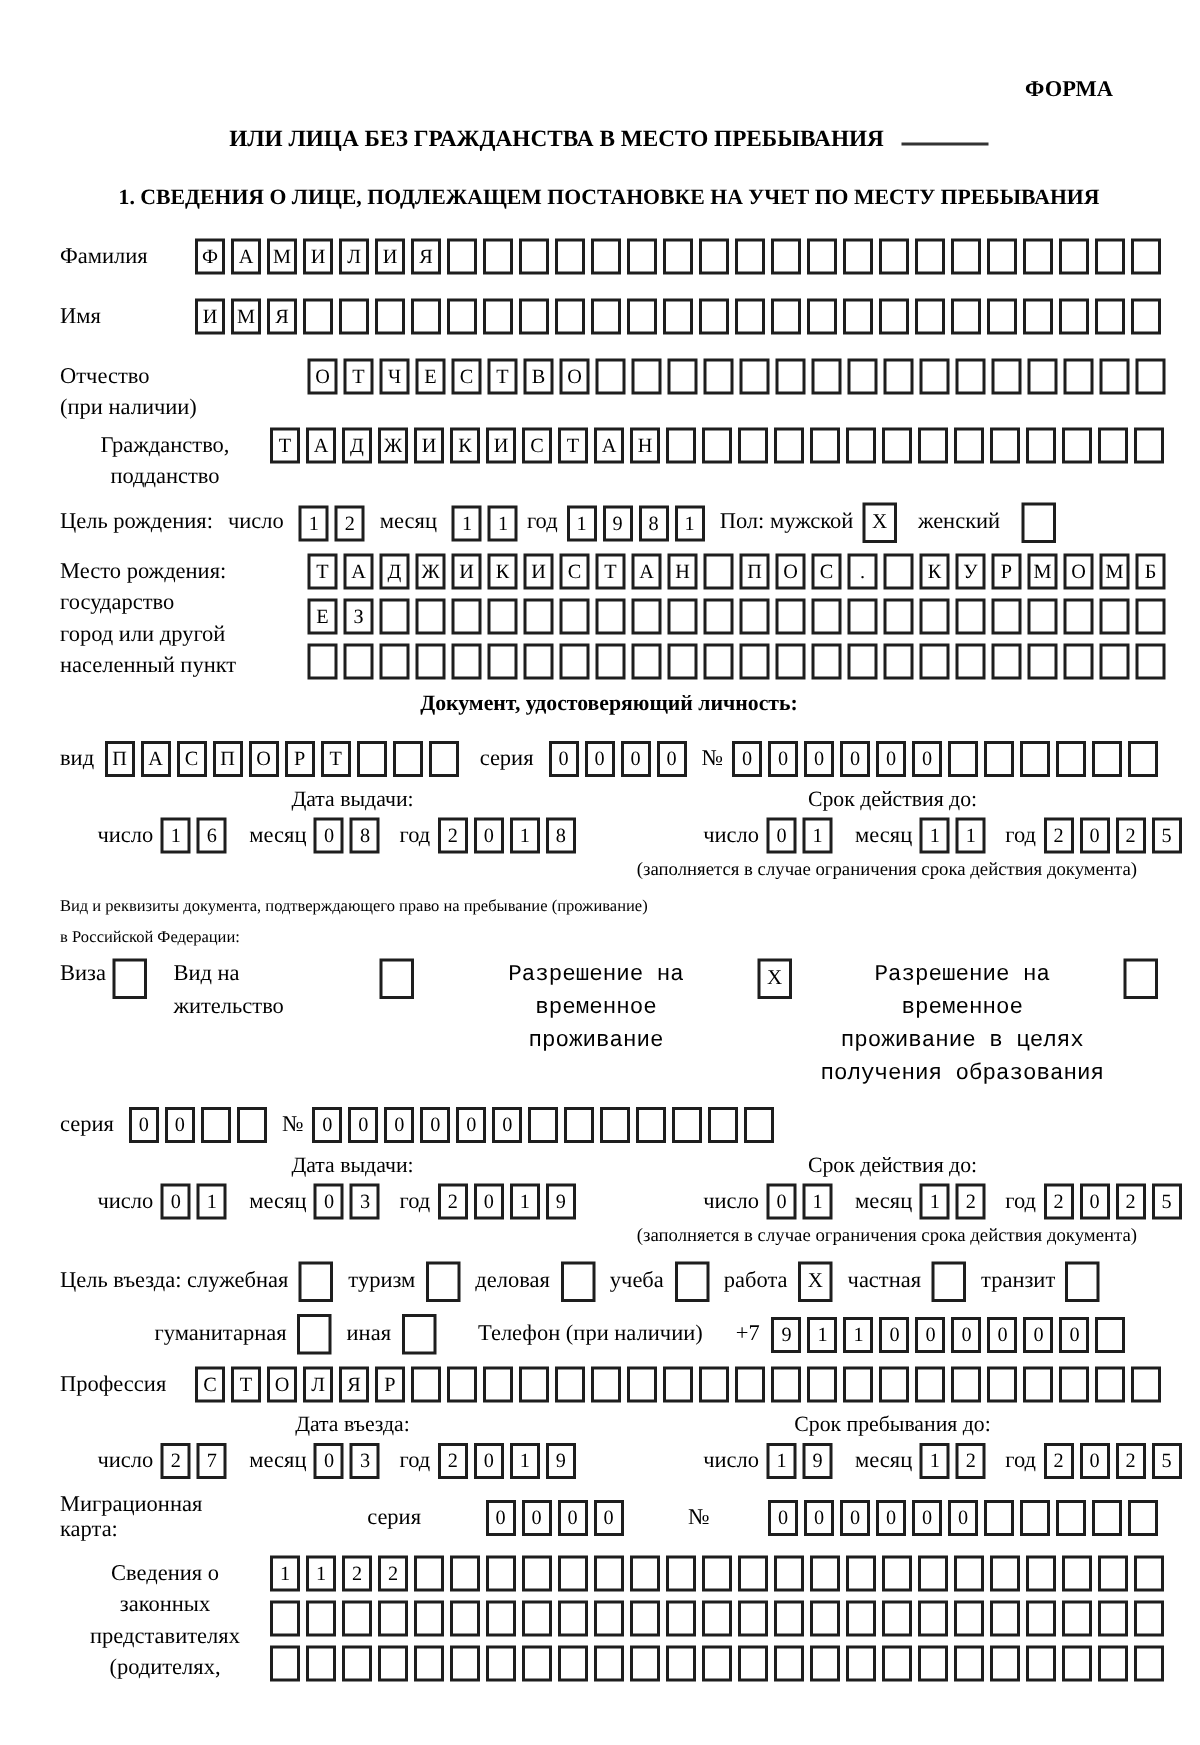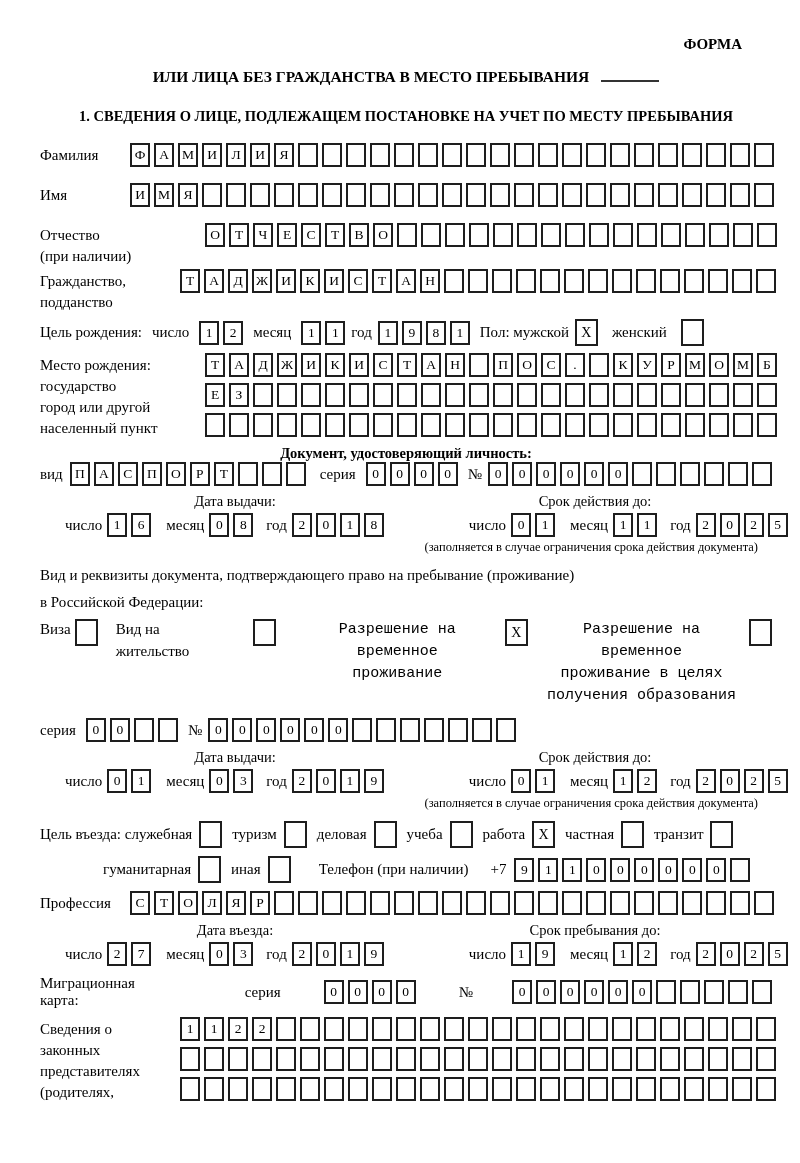--- a/index.html
+++ b/index.html
@@ -4,48 +4,48 @@
 <style>
   html,body{margin:0;padding:0;background:#fff;}
   .page{
     width:800px;height:1163px;box-sizing:border-box;
     padding:36px 28px 0 40px;position:relative;overflow:hidden;
     background:#fff;color:#000;
     font-family:"Liberation Serif","DejaVu Serif",serif;
   }
   .hdr{margin-left:545px;font-size:13.5px;line-height:1.34;}
   .hdr-sub{margin-top:4px;font-size:12.5px;line-height:1.3;}
-  .forma{font-weight:bold;text-align:right;padding-right:30px;font-size:15px;}
+  .forma{font-weight:bold;text-align:right;padding-right:30px;margin-top:16px;font-size:15px;}
   .title{text-align:center;font-weight:bold;font-size:15.5px;line-height:1.5;margin-top:12px;}
   .blank{display:inline-block;width:58px;border-bottom:2px solid #333;margin-left:12px;vertical-align:baseline;}
   .sec{font-weight:bold;font-size:14.5px;margin-top:20px;text-align:center;white-space:nowrap;}
   .frow{display:flex;align-items:flex-start;margin-top:16px;}
   .lbl{font-size:15px;line-height:1.4;padding-top:2px;flex-shrink:0;}
-  .w70{width:70px;} .w90{width:90px;} .w140{width:140px;} .w165{width:165px;}
+  .w70{width:70px;} .w90{width:90px;} .w140{width:140px;text-align:center;} .w165{width:165px;}
   .boxes{display:flex;gap:4px;flex-wrap:nowrap;}
   .cbox{
     width:16px;height:20px;border:2px solid #1e1e1e;background:#fff;
     display:flex;align-items:center;justify-content:center;
     font-size:13.5px;flex-shrink:0;
   }
   .ckbox{
     width:19px;height:23px;border:2px solid #1e1e1e;background:#fff;
     display:inline-flex;align-items:center;justify-content:center;
     font-size:14px;flex-shrink:0;
   }
   .stack>*+*{margin-top:6px;}
   .inline{display:flex;align-items:center;font-size:15px;}
   .inline .gap6{margin-left:6px;} .inline .gap10{margin-left:10px;} .inline .gap14{margin-left:14px;}
   .dhdrs{display:flex;font-size:14.5px;margin-top:7px;}
   .dh1{width:390px;text-align:center;}
   .dh2{width:330px;text-align:center;}
   .daterow{display:flex;align-items:center;font-size:15px;margin-top:3px;}
   .dgroup{display:flex;align-items:center;gap:5px;}
   .note{font-size:12.5px;text-align:right;padding-right:14px;margin-top:3px;}
-  .para{font-size:15px;margin-top:9px;line-height:1.5;}
+  .para{font-size:11px;margin-top:9px;line-height:1.5;}
   .opts{display:flex;align-items:flex-start;margin-top:6px;font-size:15px;}
   .opt{display:flex;align-items:flex-start;}
   .optlbl{line-height:1.45;}
   .optlbl.center{text-align:center;font-family:Liberation Mono, monospace;}
   .goal{display:flex;align-items:center;font-size:15px;margin-top:10px;flex-wrap:nowrap;white-space:nowrap;font-family:Liberation Serif, serif;}
   .goal .ckbox{margin:0 10px 0 7px;}
   .goal .ckbox:last-child{margin-right:0;}
 </style>
 </head>
 <body>
@@ -305,21 +305,21 @@
           <span class="cbox"></span>
           <span class="cbox"></span>
           <span class="cbox"></span>
           <span class="cbox"></span>
         </div>
     </div>
   </div>
 
   <div style="text-align:center;font-weight:bold;font-size:14.5px;margin-top:6px;">Документ, удостоверяющий личность:</div>
 
-  <div class="inline" style="margin-top:0;align-items:center;">
+  <div class="inline" style="margin-top:16px;align-items:center;">
     <span class="w70" style="display:inline-block;">вид</span>
     <span class="boxes">
         <span class="cbox">П</span>
         <span class="cbox">А</span>
         <span class="cbox">С</span>
         <span class="cbox">П</span>
         <span class="cbox">О</span>
         <span class="cbox">Р</span>
         <span class="cbox">Т</span>
         <span class="cbox"></span>

